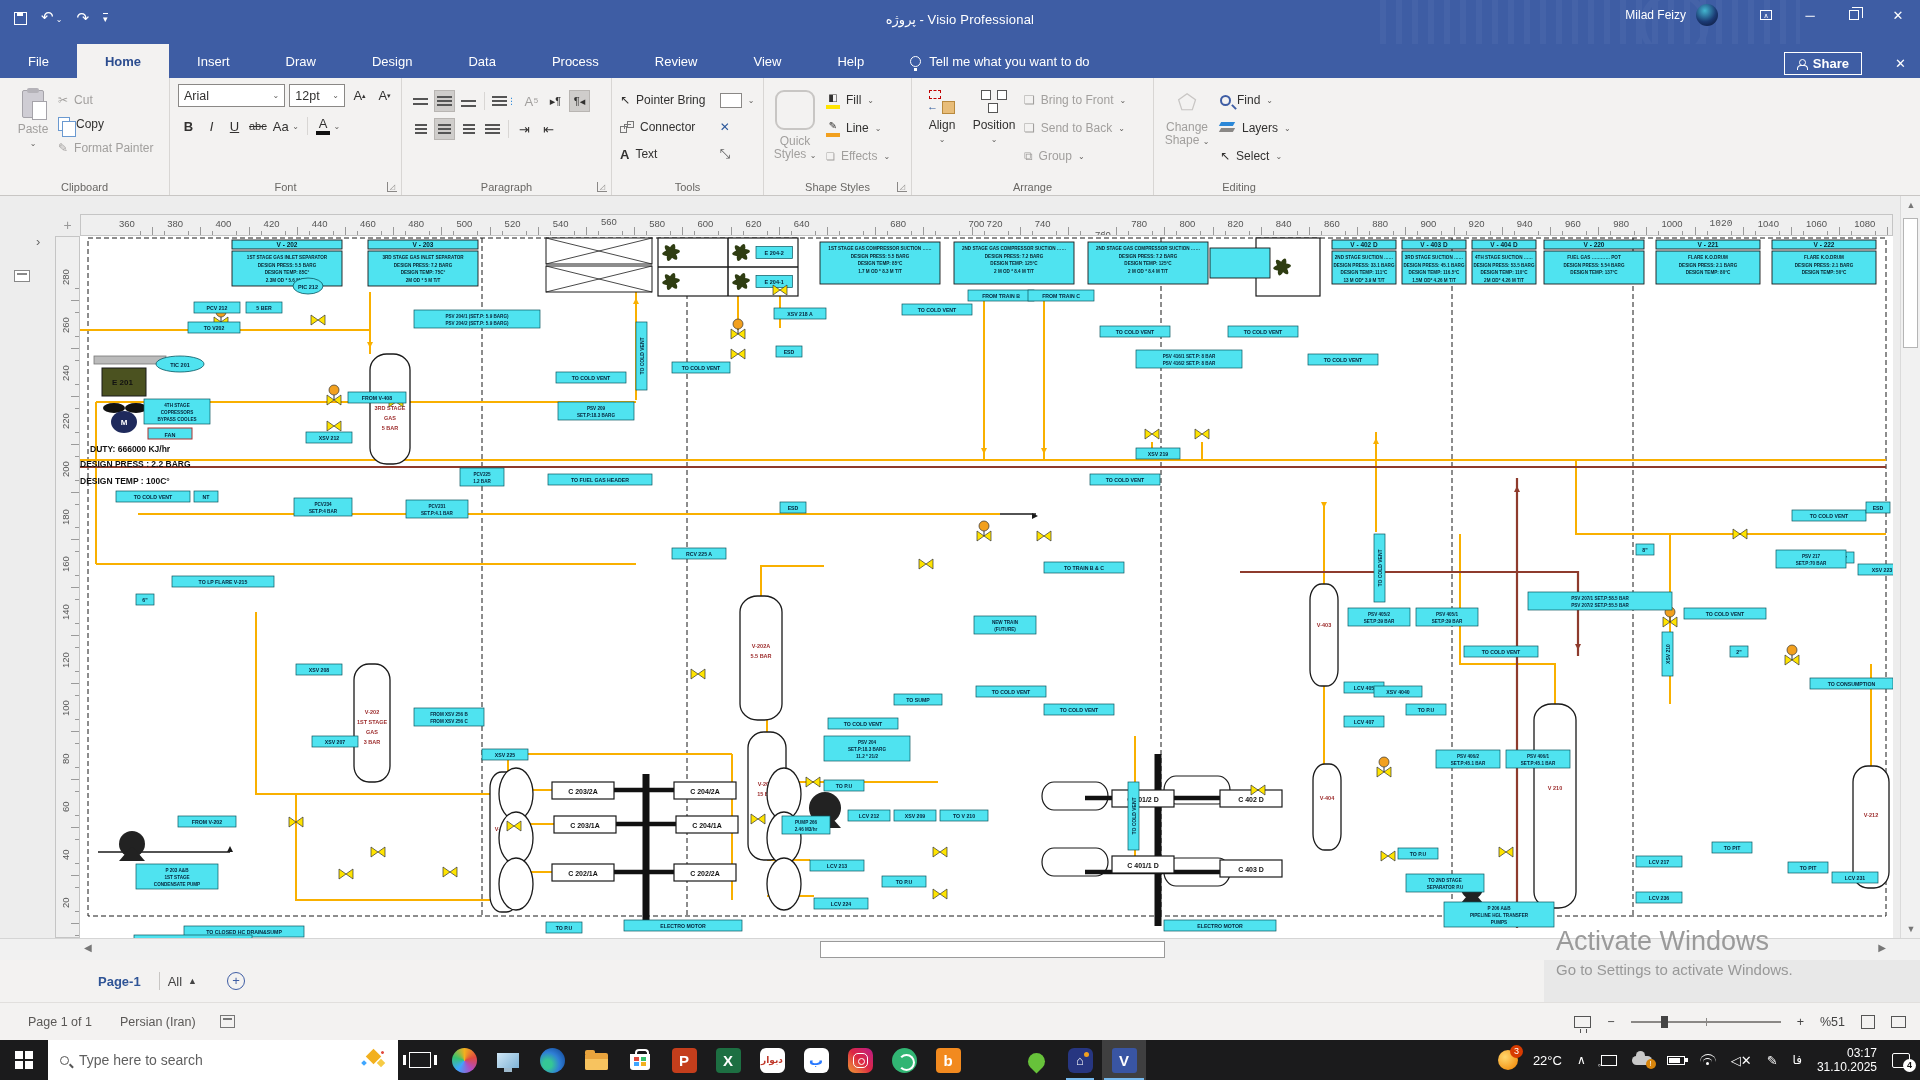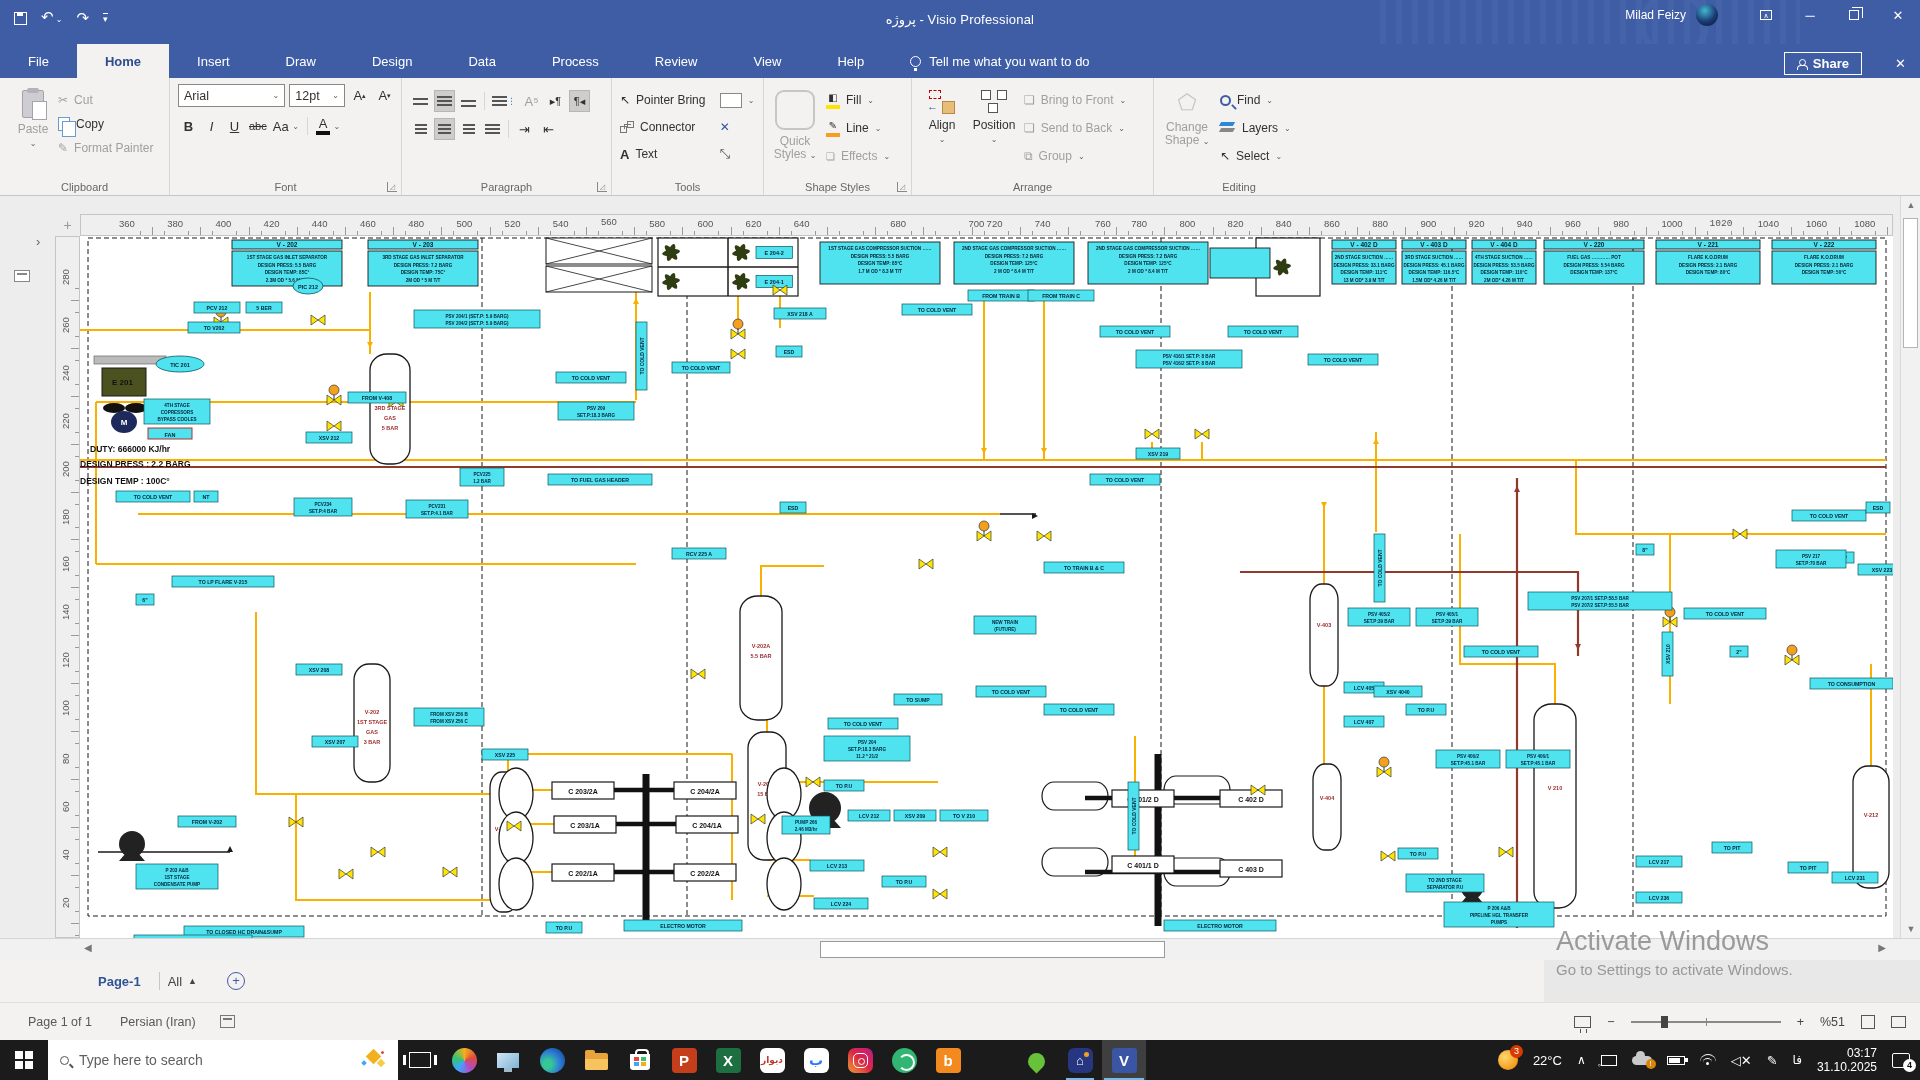--- a/index.html
+++ b/index.html
@@ -551,21 +551,21 @@
         <span class="rtick" style="left: 890.5px; bottom: 0px; width: 1px; height: 8px;"></span>
         <span class="rtick" style="left: 902.55px; bottom: 0px; width: 1px; height: 4px;"></span>
         <span class="rnum" style="left: 905.6px; top: 3px;">720</span>
         <span class="rtick" style="left: 926.65px; bottom: 0px; width: 1px; height: 4px;"></span>
         <span class="rtick" style="left: 938.7px; bottom: 0px; width: 1px; height: 8px;"></span>
         <span class="rtick" style="left: 950.75px; bottom: 0px; width: 1px; height: 4px;"></span>
         <span class="rnum" style="left: 953.8px; top: 3px;">740</span>
         <span class="rtick" style="left: 974.85px; bottom: 0px; width: 1px; height: 4px;"></span>
         <span class="rtick" style="left: 986.9px; bottom: 0px; width: 1px; height: 8px;"></span>
         <span class="rtick" style="left: 998.95px; bottom: 0px; width: 1px; height: 4px;"></span>
-        <span class="rnum" style="left: 1002px; top: 3px; margin-left: 12px;">760</span>
+        <span class="rnum" style="left: 1002px; top: 14px; margin-left: 12px;">760</span>
         <span class="rtick" style="left: 1023.05px; bottom: 0px; width: 1px; height: 4px;"></span>
         <span class="rtick" style="left: 1035.1px; bottom: 0px; width: 1px; height: 8px;"></span>
         <span class="rtick" style="left: 1047.15px; bottom: 0px; width: 1px; height: 4px;"></span>
         <span class="rnum" style="left: 1050.2px; top: 3px;">780</span>
         <span class="rtick" style="left: 1071.25px; bottom: 0px; width: 1px; height: 4px;"></span>
         <span class="rtick" style="left: 1083.3px; bottom: 0px; width: 1px; height: 8px;"></span>
         <span class="rtick" style="left: 1095.35px; bottom: 0px; width: 1px; height: 4px;"></span>
         <span class="rnum" style="left: 1098.4px; top: 3px;">800</span>
         <span class="rtick" style="left: 1119.45px; bottom: 0px; width: 1px; height: 4px;"></span>
         <span class="rtick" style="left: 1131.5px; bottom: 0px; width: 1px; height: 8px;"></span>

